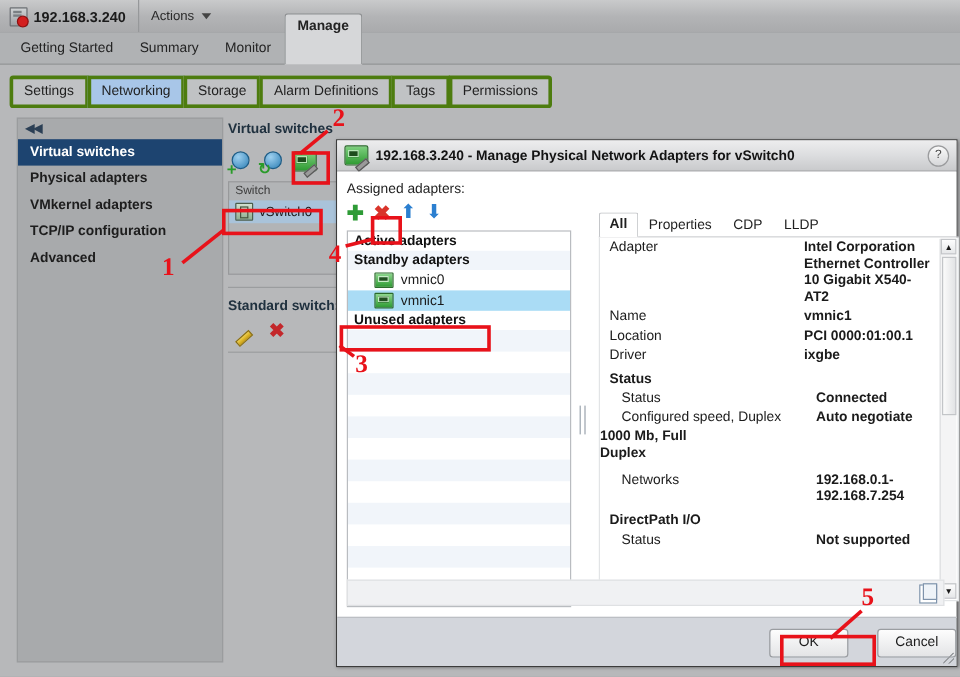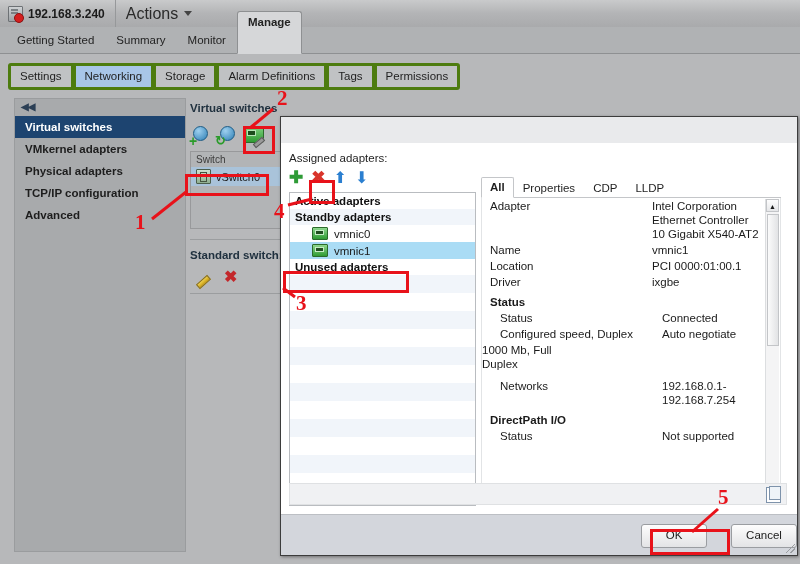--- a/index.html
+++ b/index.html
@@ -36,21 +36,21 @@
     width:8px;height:8px;border-radius:50%;
     background:#d41f1f; border:1px solid #8e1111;
   }
   .host-icon::before{
     content:""; position:absolute; left:2px; top:2px;
     width:7px;height:2px;background:#7b8084;
     box-shadow:0 3px 0 #7b8084;
   }
   .actions-menu {
     padding: 0 10px; height: 27px; display: flex; align-items: center; gap: 6px;
-    font-size: 16px; color: #2a2a2a;
+    font-size: 11px; color: #2a2a2a;
   }
   .caret-dn { width:0;height:0;border-left:4px solid transparent;border-right:4px solid transparent;border-top:5px solid #444; }
 
   
   .tabs-primary {
     position: absolute; left: 0; top: 27px; width: 800px; height: 27px;
     background: #b0b2b4;
     border-bottom: 1px solid #8e9092;
     display: flex; align-items: flex-end; padding-left: 6px;
     box-sizing: border-box;
@@ -217,35 +217,35 @@
 
   .splitter {
     position: absolute; left: 201px; top: 55px; width: 5px; height: 300px;
   }
   .splitter::before{
     content:""; position:absolute; left:1px; top:140px; width:3px;height:24px;
     border-left:1px solid #9aa3ad; border-right:1px solid #9aa3ad;
   }
 
   .detail-panel {
-    position: absolute; left: 200px; top: 34px; width: 300px; height: 323px;
+    position: absolute; left: 218px; top: 34px; width: 300px; height: 323px;
   }
   .dtabs { display: flex; align-items: flex-end; height: 20px; border-bottom: 1px solid #c4c6c9; }
   .dtab { padding: 3px 9px; font-size: 11.5px; color: #1f1f1f; }
   .dtab.active {
     background: #ffffff; border: 1px solid #c4c6c9; border-bottom: 1px solid #ffffff;
     font-weight: bold; border-radius: 2px 2px 0 0; margin-bottom: -1px; padding: 3px 8px 4px 8px;
   }
   .dcontent {
     position: relative; border: 1px solid #e2e4e6; border-top: none;
     height: 302px; background: #fff; overflow: hidden;
   }
   .drow { display: flex; font-size: 11.5px; padding: 1px 0 1px 0; line-height: 14px; }
   .drow .k { width: 162px; padding-left: 8px; color: #1b1b1b; }
-  .drow .v { width: 108px; color: #1b1b1b; }
+  .drow .v { width: 108px; color: #1b1b1b; font-weight: bold; }
   .drow.indent .k { padding-left: 18px; }
   .dsection { font-weight: bold; font-size: 11.5px; padding: 6px 0 2px 8px; }
 
   .dscroll {
     position: absolute; right: 1px; top: 1px; width: 13px; height: 300px;
     background: #f4f4f5; border-left: 1px solid #dcdee0;
   }
   .dscroll .arr {
     width: 13px; height: 13px; text-align: center; font-size: 7px; line-height: 13px;
     background: linear-gradient(to bottom,#fdfdfd,#e6e7e9); border: 1px solid #c3c5c8; box-sizing: border-box;
@@ -326,22 +326,22 @@
       <div class="stab active">Networking</div>
       <div class="stab">Storage</div>
       <div class="stab">Alarm Definitions</div>
       <div class="stab">Tags</div>
       <div class="stab">Permissions</div>
     </div>
 
     <div class="nav-panel">
       <div class="nav-collapse">◀◀</div>
       <div class="nav-item active">Virtual switches</div>
+      <div class="nav-item">Physical adapters</div>
       <div class="nav-item">VMkernel adapters</div>
-      <div class="nav-item">Physical adapters</div>
       <div class="nav-item">TCP/IP configuration</div>
       <div class="nav-item">Advanced</div>
     </div>
 
     <div class="vs-section">
       <div class="vs-title">Virtual switches</div>
       <div class="vs-toolbar">
         <span class="tb-icon ico-globe-add"></span>
         <span class="tb-icon ico-globe-refresh"></span>
         <span class="ico-nic-edit"></span>
@@ -357,20 +357,25 @@
       <div class="ss-title">Standard switch: v</div>
       <div class="ss-toolbar">
         <span class="ico-pencil"></span>
         <span class="ico-x">✖</span>
       </div>
       <div class="ss-divider"></div>
     </div>
   </div>
 
   <div class="dialog">
+    <div class="dlg-title">
+      <span class="ico-nic-edit"></span>
+      <span class="dlg-title-text">192.168.3.240 - Manage Physical Network Adapters for vSwitch0</span>
+      <span class="help-btn">?</span>
+    </div>
 
     <div class="dlg-body">
 
       <div class="assigned-label">Assigned adapters:</div>
 
       <div class="adapter-toolbar">
         <span class="ico-plus">✚</span>
         <span class="ico-xred">✖</span>
         <span class="ico-up">⬆</span>
         <span class="ico-down">⬇</span>

